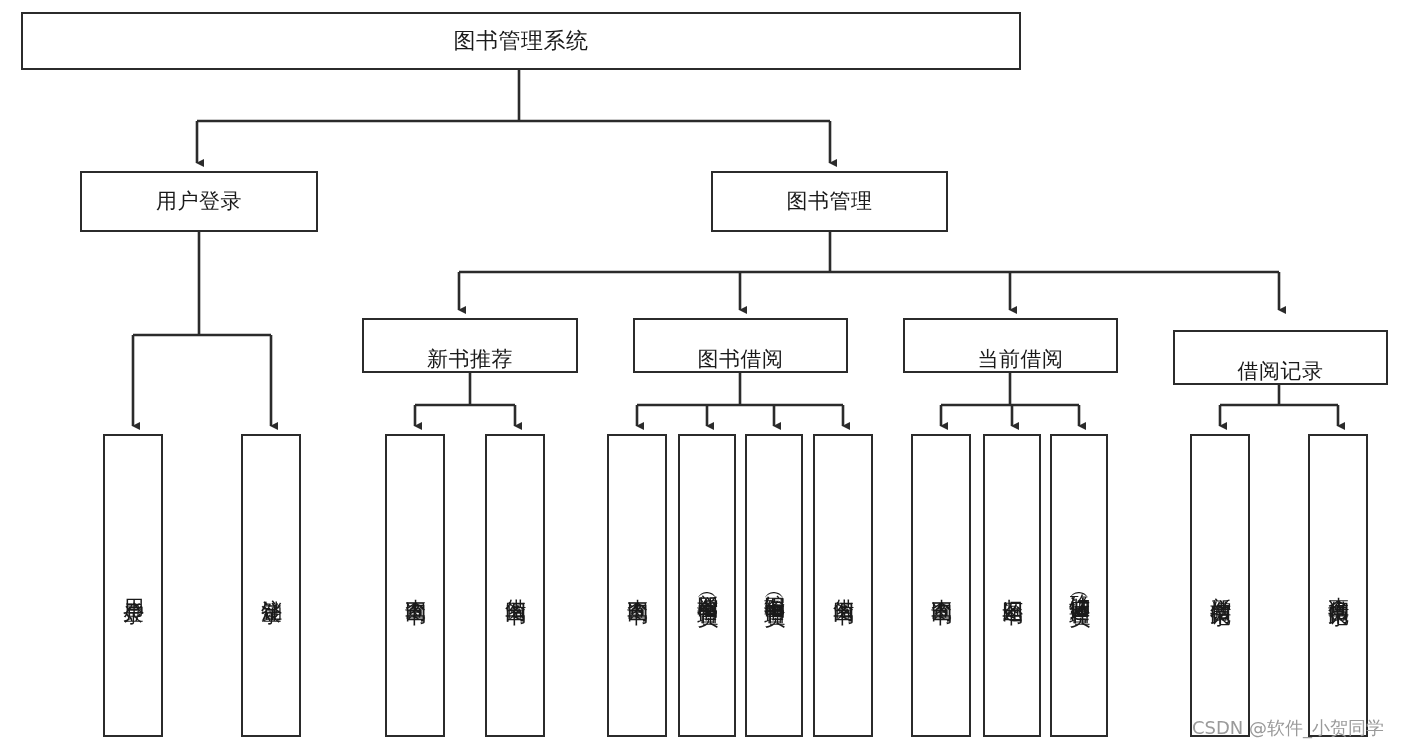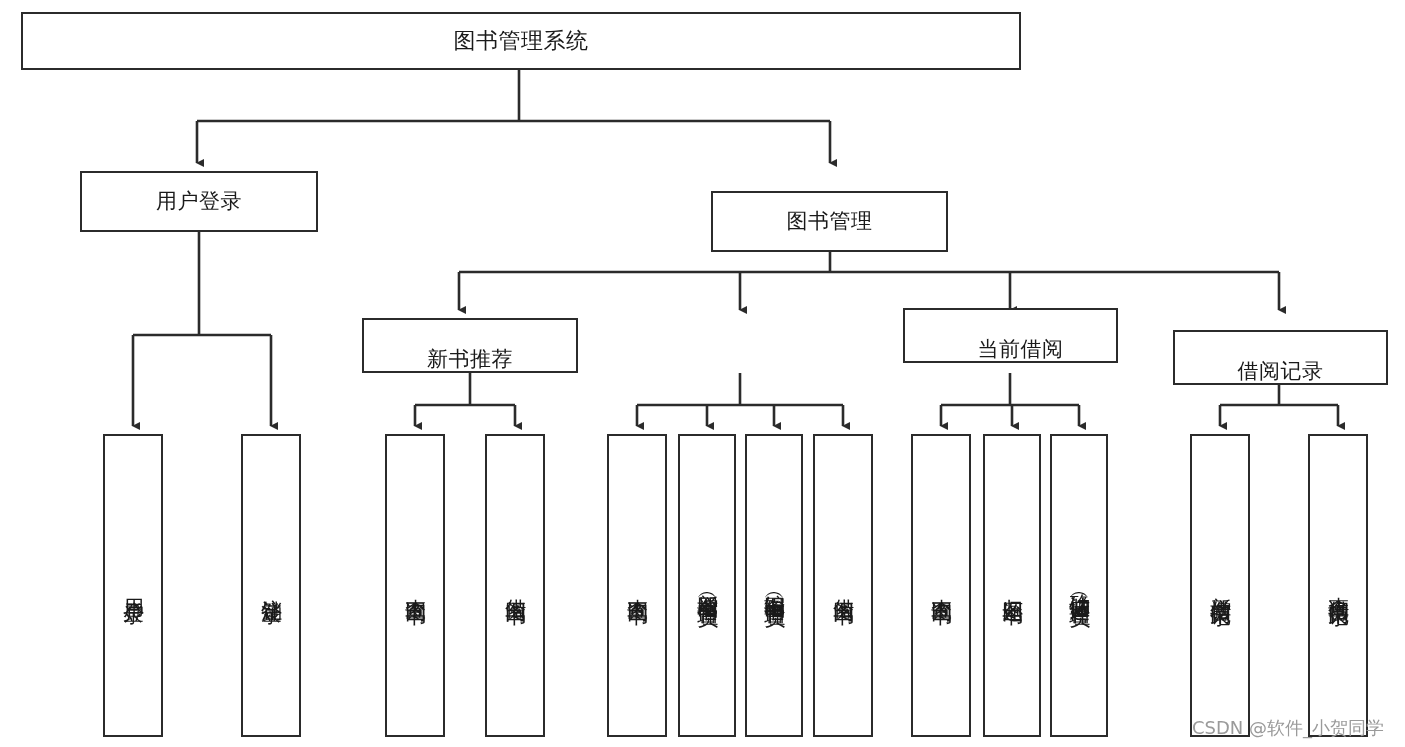--- a/index.html
+++ b/index.html
@@ -120,28 +120,31 @@
     </g>
   </svg>
 
   <div class="node node-root" style="left:21px; top:12px; width:1000px; height:58px;">
     <span class="label">图书管理系统</span>
   </div>
 
   <div class="node node-l2" style="left:80px; top:171px; width:238px; height:61px;">
     <span class="label">用户登录</span>
   </div>
-  <div class="node node-l2" style="left:711px; top:171px; width:237px; height:61px;margin-top:20px;">
+  <div class="node node-l2" style="left:711px; top:171px; width:237px; height:61px;">
     <span class="label">图书管理</span>
   </div>
 
   <div class="node node-l3" style="left:362px; top:318px; width:216px; height:55px;">
     <span class="label">新书推荐</span>
   </div>
-  <div class="node node-l3" style="left:903px; top:308px; width:215px; height:55px;padding-left:20px;">
+  <div class="node node-l3" style="left:633px; top:318px; width:215px; height:55px;">
+    <span class="label">图书借阅</span>
+  </div>
+  <div class="node node-l3" style="left:903px; top:318px; width:215px; height:55px;padding-left:20px;">
     <span class="label">当前借阅</span>
   </div>
   <div class="node node-l3" style="left:1173px; top:330px; width:215px; height:55px;">
     <span class="label">借阅记录</span>
   </div>
 
   <div class="node node-leaf" style="left:103px; top:434px; width:60px; height:303px;">
     <span class="label">用户登录</span>
   </div>
   <div class="node node-leaf" style="left:241px; top:434px; width:60px; height:303px;">

